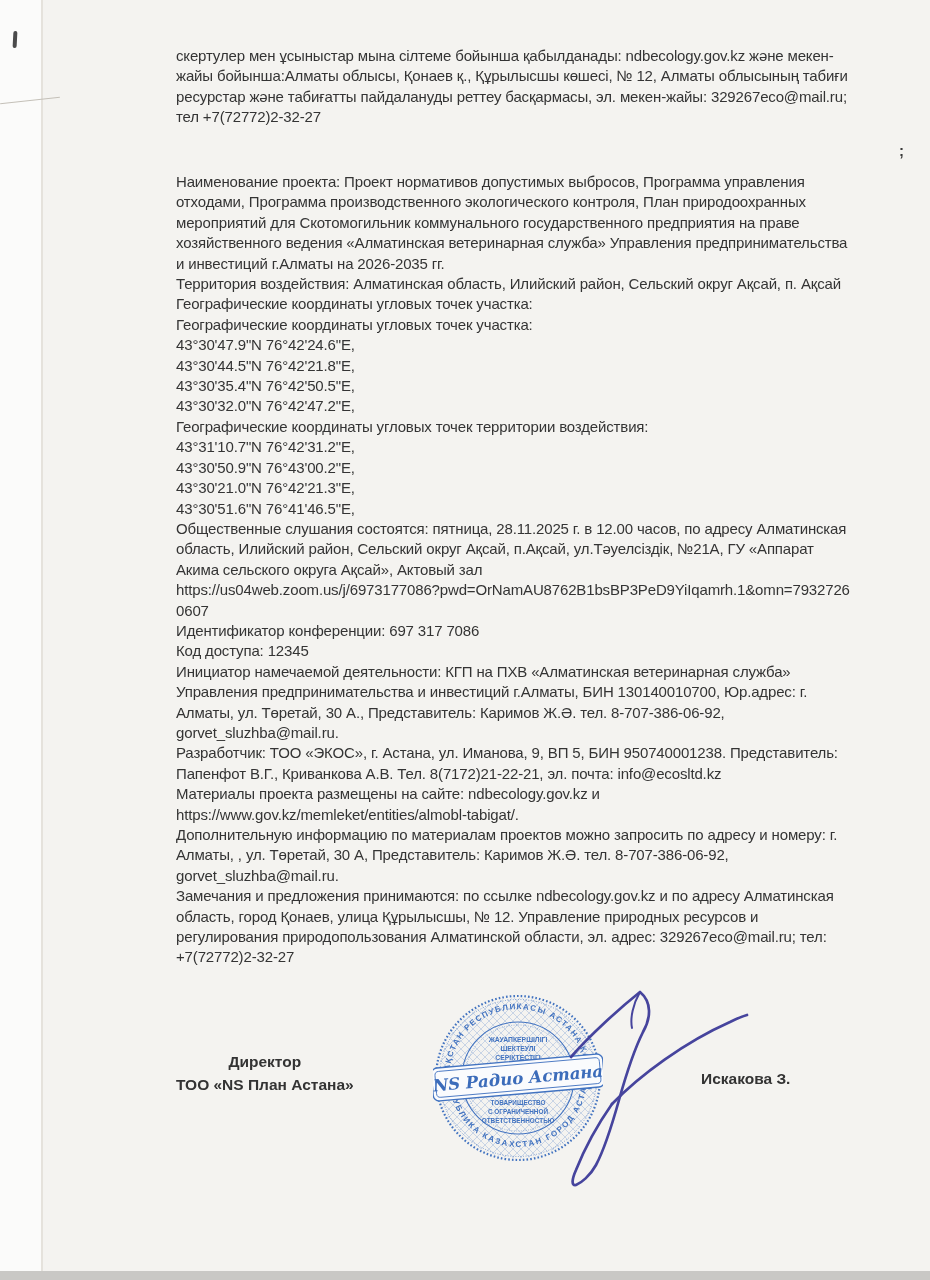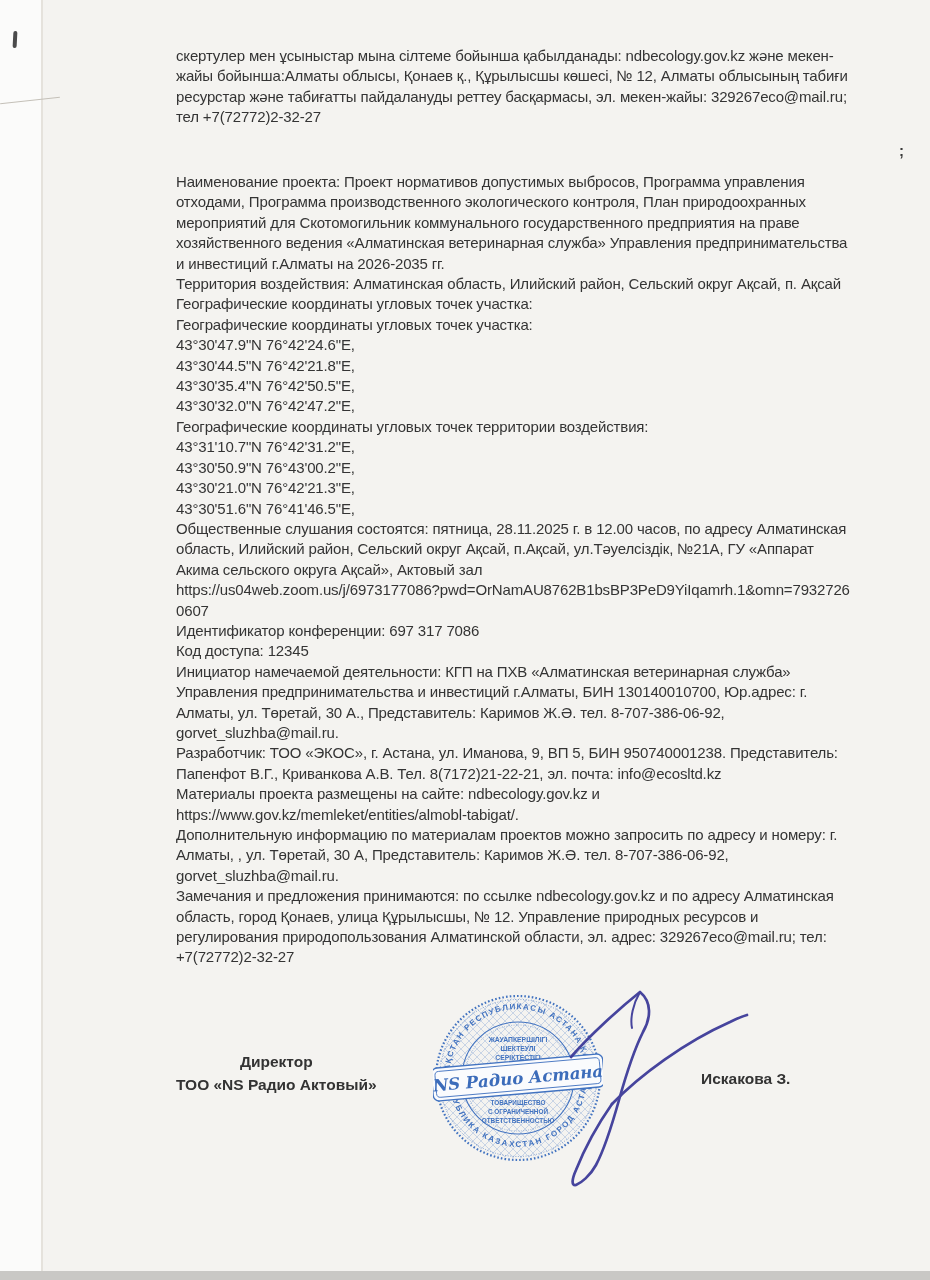--- a/index.html
+++ b/index.html
@@ -83,21 +83,21 @@
 Дополнительную информацию по материалам проектов можно запросить по адресу и номеру: г.
 Алматы, , ул. Төретай, 30 А, Представитель: Каримов Ж.Ә.  тел. 8-707-386-06-92,
 gorvet_sluzhba@mail.ru.
 Замечания и предложения принимаются: по ссылке ndbecology.gov.kz и по адресу Алматинская
 область, город Қонаев, улица Құрылысшы, № 12. Управление природных ресурсов и
 регулирования природопользования Алматинской области, эл. адрес: 329267eco@mail.ru; тел:
 +7(72772)2-32-27</div>
 
   <div class="sig-left">
     <div>Директор</div>
-    <div>ТОО «NS Радио Актовый»</div>
+    <div>ТОО «NS План Астана»</div>
   </div>
   <div class="sig-name">Искакова З.</div>
 
   <svg class="stamp" width="170" height="170" viewBox="0 0 170 170">
     <defs>
       <pattern id="mesh" patternUnits="userSpaceOnUse" width="8" height="8">
         <path d="M0,4 L4,0 M4,0 L8,4 M0,4 L4,8 M4,8 L8,4" stroke="#6f93cf" stroke-width="0.6" fill="none"></path>
       </pattern>
       <path id="arcTop" d="M 25.2,119.5 A 69,69 0 1 1 144.8,119.5" fill="none"></path>
       <path id="arcBottom" d="M 25.2,50.5 A 69,69 0 1 0 144.8,50.5" fill="none"></path>

